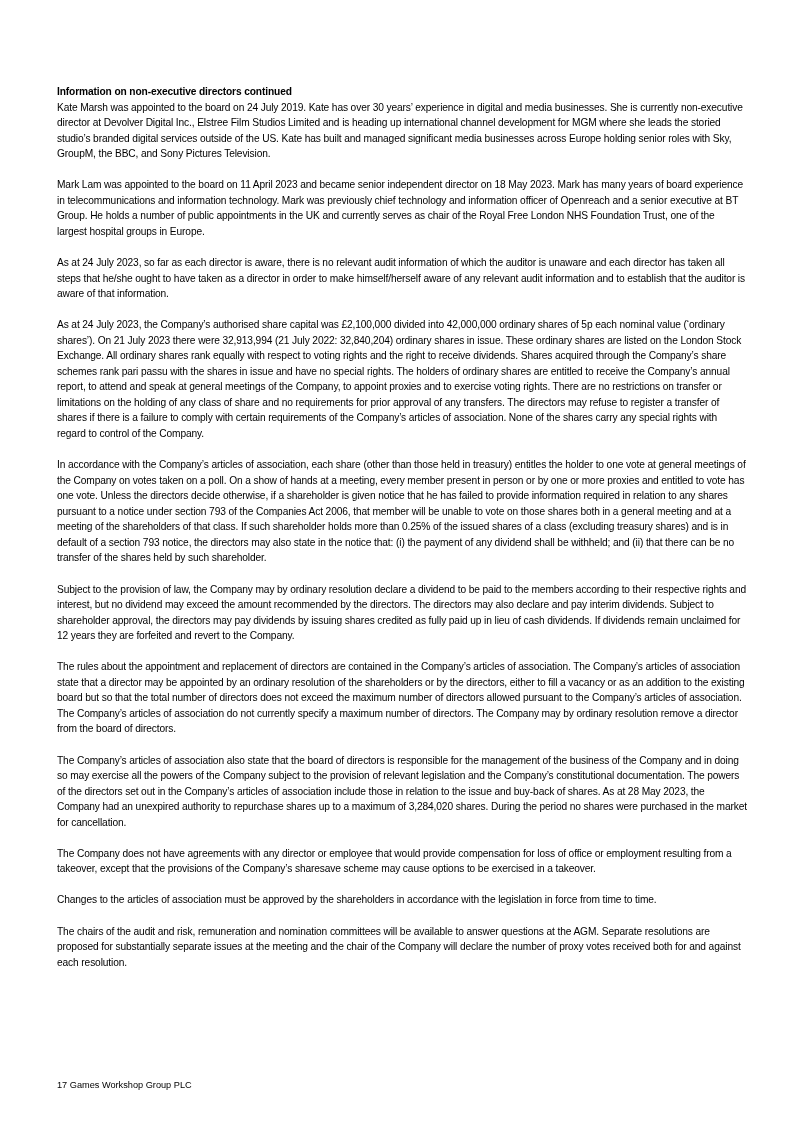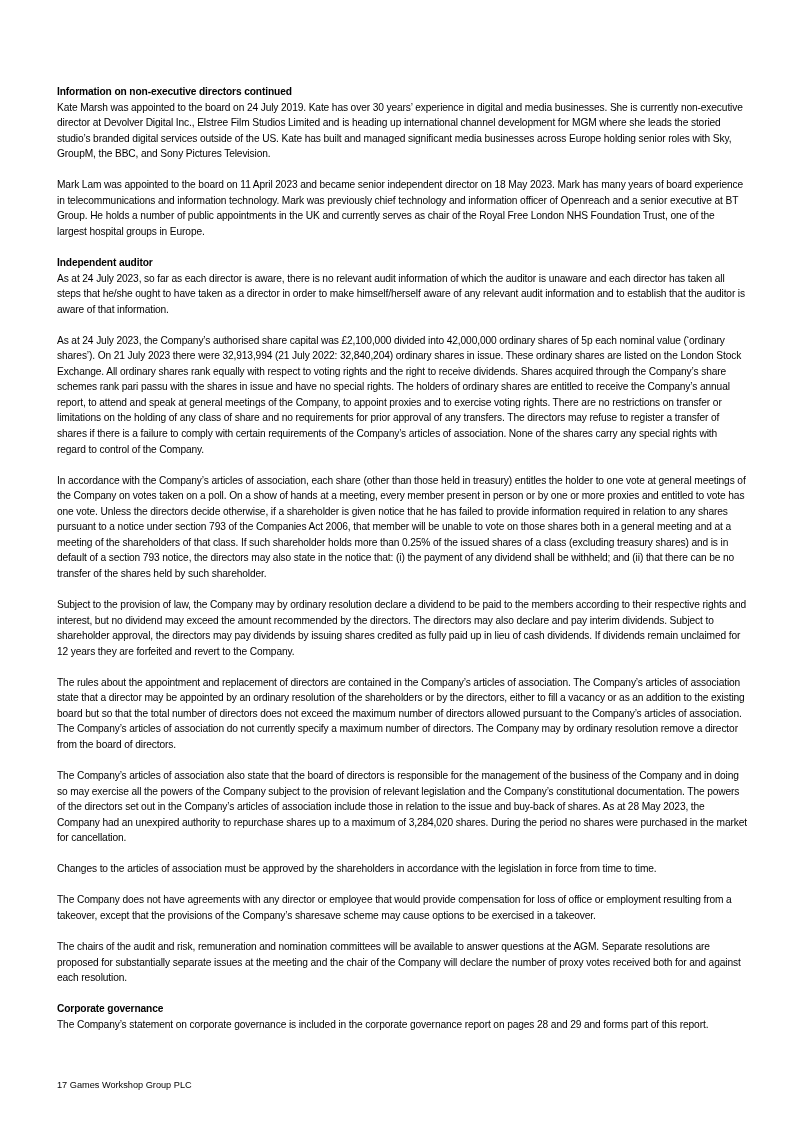--- a/index.html
+++ b/index.html
@@ -27,38 +27,33 @@
 
 <div class="page">
 
   <div class="section">
     <p class="heading">Information on non-executive directors continued</p>
     <p class="para">Kate Marsh was appointed to the board on 24 July 2019. Kate has over 30 years’ experience in digital and media businesses. She is currently non-executive director at Devolver Digital Inc., Elstree Film Studios Limited and is heading up international channel development for MGM where she leads the storied studio’s branded digital services outside of the US. Kate has built and managed significant media businesses across Europe holding senior roles with Sky, GroupM, the BBC, and Sony Pictures Television.</p>
     <p class="para">Mark Lam was appointed to the board on 11 April 2023 and became senior independent director on 18 May 2023. Mark has many years of board experience in telecommunications and information technology. Mark was previously chief technology and information officer of Openreach and a senior executive at BT Group. He holds a number of public appointments in the UK and currently serves as chair of the Royal Free London NHS Foundation Trust, one of the largest hospital groups in Europe.</p>
   </div>
 
   <div class="section">
-    <p class="heading">Independent auditor</p>
     <p class="para">As at 24 July 2023, so far as each director is aware, there is no relevant audit information of which the auditor is unaware and each director has taken all steps that he/she ought to have taken as a director in order to make himself/herself aware of any relevant audit information and to establish that the auditor is aware of that information.</p>
   </div>
 
   <div class="section">
     <p class="para">As at 24 July 2023, the Company’s authorised share capital was £2,100,000 divided into 42,000,000 ordinary shares of 5p each nominal value (‘ordinary shares’). On 21 July 2023 there were 32,913,994 (21 July 2022: 32,840,204) ordinary shares in issue. These ordinary shares are listed on the London Stock Exchange. All ordinary shares rank equally with respect to voting rights and the right to receive dividends. Shares acquired through the Company’s share schemes rank pari passu with the shares in issue and have no special rights. The holders of ordinary shares are entitled to receive the Company’s annual report, to attend and speak at general meetings of the Company, to appoint proxies and to exercise voting rights. There are no restrictions on transfer or limitations on the holding of any class of share and no requirements for prior approval of any transfers. The directors may refuse to register a transfer of shares if there is a failure to comply with certain requirements of the Company’s articles of association. None of the shares carry any special rights with regard to control of the Company.</p>
     <p class="para">In accordance with the Company’s articles of association, each share (other than those held in treasury) entitles the holder to one vote at general meetings of the Company on votes taken on a poll. On a show of hands at a meeting, every member present in person or by one or more proxies and entitled to vote has one vote. Unless the directors decide otherwise, if a shareholder is given notice that he has failed to provide information required in relation to any shares pursuant to a notice under section 793 of the Companies Act 2006, that member will be unable to vote on those shares both in a general meeting and at a meeting of the shareholders of that class. If such shareholder holds more than 0.25% of the issued shares of a class (excluding treasury shares) and is in default of a section 793 notice, the directors may also state in the notice that: (i) the payment of any dividend shall be withheld; and (ii) that there can be no transfer of the shares held by such shareholder.</p>
     <p class="para">Subject to the provision of law, the Company may by ordinary resolution declare a dividend to be paid to the members according to their respective rights and interest, but no dividend may exceed the amount recommended by the directors. The directors may also declare and pay interim dividends. Subject to shareholder approval, the directors may pay dividends by issuing shares credited as fully paid up in lieu of cash dividends. If dividends remain unclaimed for 12 years they are forfeited and revert to the Company.</p>
     <p class="para">The rules about the appointment and replacement of directors are contained in the Company’s articles of association. The Company’s articles of association state that a director may be appointed by an ordinary resolution of the shareholders or by the directors, either to fill a vacancy or as an addition to the existing board but so that the total number of directors does not exceed the maximum number of directors allowed pursuant to the Company’s articles of association. The Company’s articles of association do not currently specify a maximum number of directors. The Company may by ordinary resolution remove a director from the board of directors.</p>
     <p class="para">The Company’s articles of association also state that the board of directors is responsible for the management of the business of the Company and in doing so may exercise all the powers of the Company subject to the provision of relevant legislation and the Company’s constitutional documentation. The powers of the directors set out in the Company’s articles of association include those in relation to the issue and buy-back of shares. As at 28 May 2023, the Company had an unexpired authority to repurchase shares up to a maximum of 3,284,020 shares. During the period no shares were purchased in the market for cancellation.</p>
+    <p class="para">The Company does not have agreements with any director or employee that would provide compensation for loss of office or employment resulting from a takeover, except that the provisions of the Company’s sharesave scheme may cause options to be exercised in a takeover.</p>
     <p class="para">Changes to the articles of association must be approved by the shareholders in accordance with the legislation in force from time to time.</p>
-    <p class="para">The Company does not have agreements with any director or employee that would provide compensation for loss of office or employment resulting from a takeover, except that the provisions of the Company’s sharesave scheme may cause options to be exercised in a takeover.</p>
   </div>
 
   <div class="section">
     <p class="para">The chairs of the audit and risk, remuneration and nomination committees will be available to answer questions at the AGM. Separate resolutions are proposed for substantially separate issues at the meeting and the chair of the Company will declare the number of proxy votes received both for and against each resolution.</p>
   </div>
 
-  <div class="section">
-    <p class="heading">Corporate governance</p>
-    <p class="para">The Company’s statement on corporate governance is included in the corporate governance report on pages 28 and 29 and forms part of this report.</p>
-  </div>
 
 </div>
 
 <div class="footer">17 Games Workshop Group PLC</div>
 
 </body></html>

